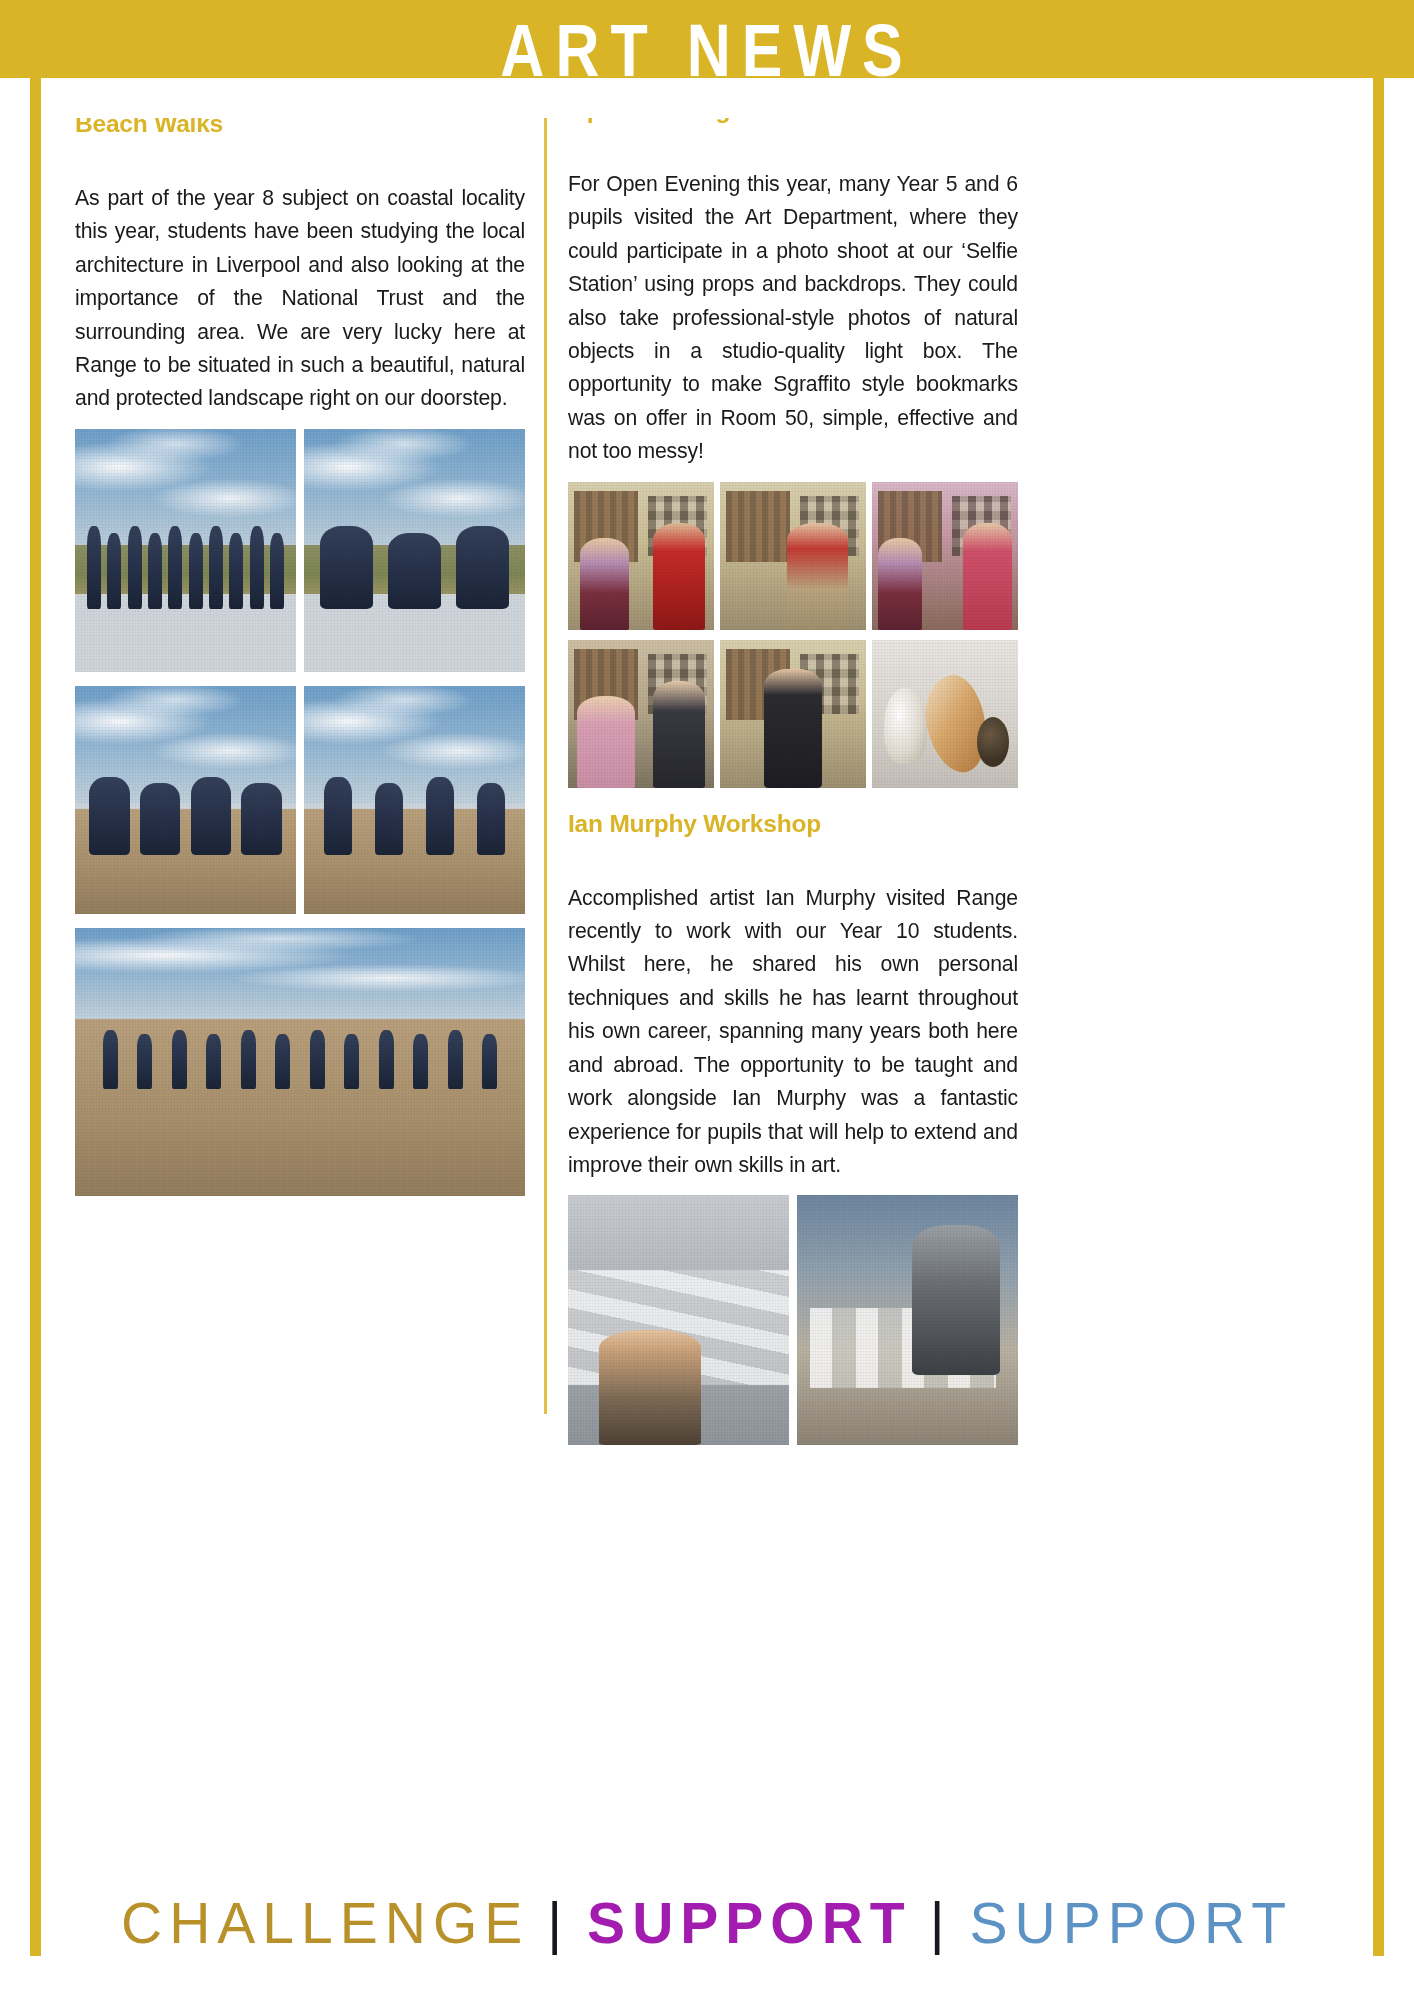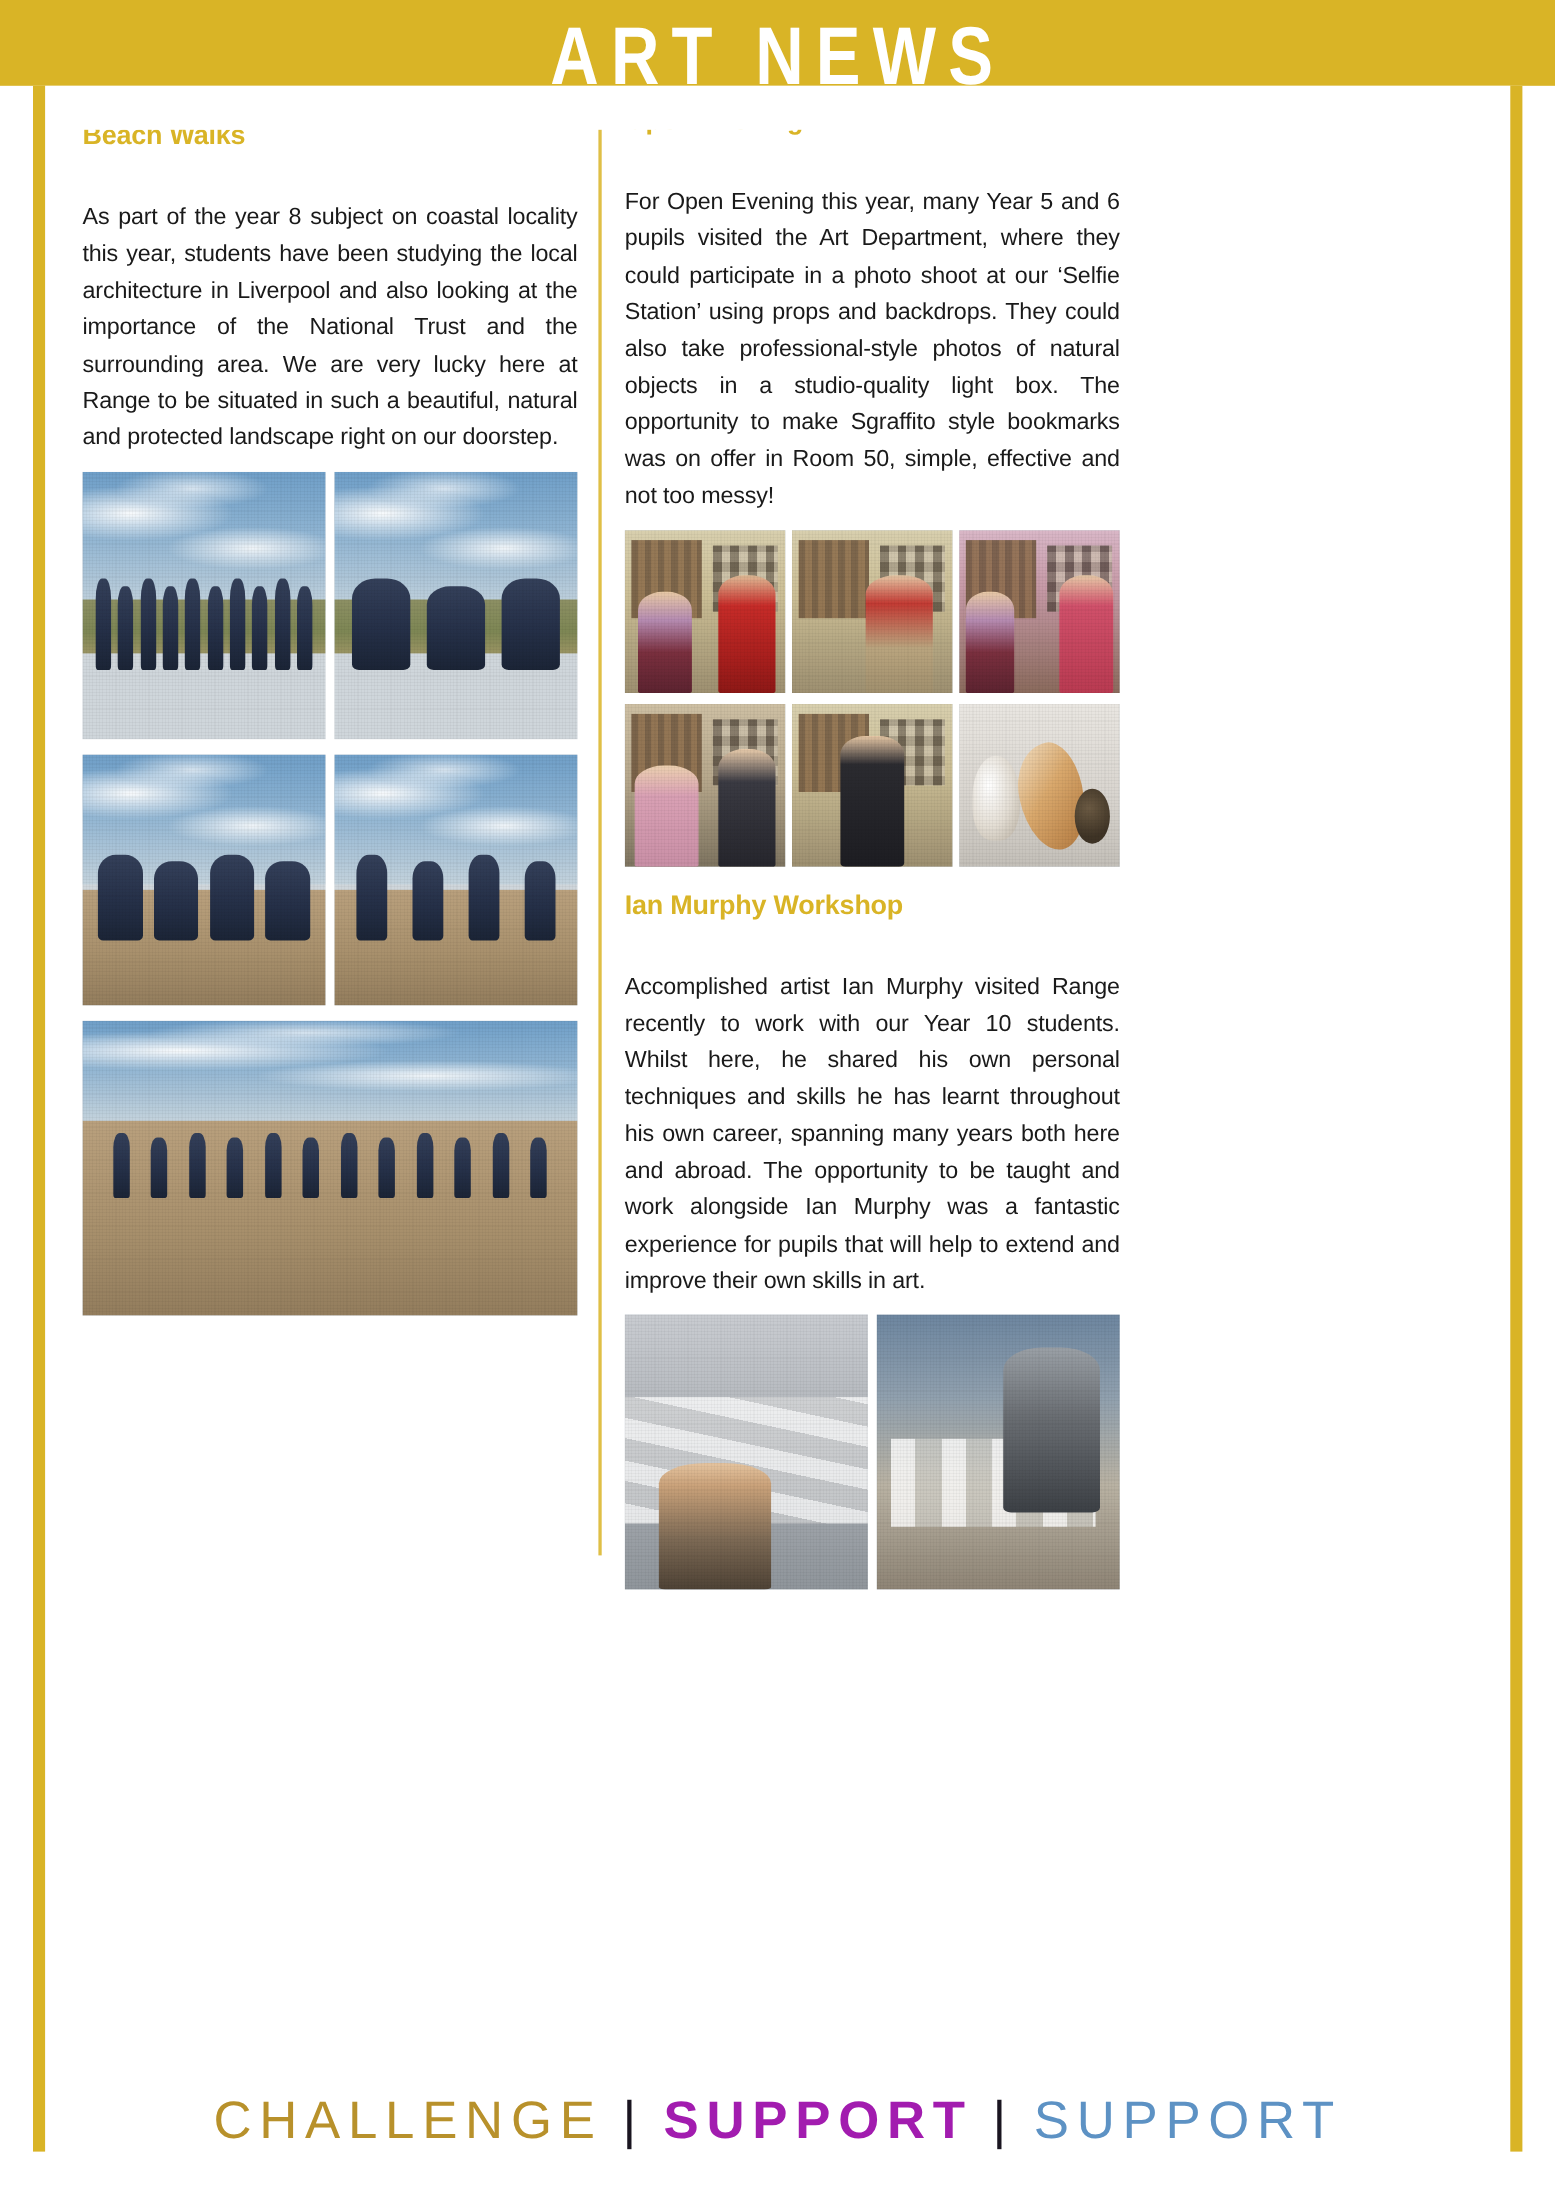--- a/index.html
+++ b/index.html
@@ -260,21 +260,21 @@
   .footer {
     position: absolute;
     left: 41px;
     bottom: 44px;
     width: 1332px;
     text-align: center;
     white-space: nowrap;
     font-family: "Liberation Sans", sans-serif;
   }
   .footer span {
-    font-size: 48px;
+    font-size: 57px;
     letter-spacing: 7px;
     vertical-align: middle;
   }
   .f-challenge { color: #b8912b; font-weight: 400; }
   .f-support   { color: #a21caf; font-weight: bold; letter-spacing: 5px; }
   .f-flourish  { color: #5d92c4; font-weight: 400; }
   .f-bar       { color: #1a1520; font-weight: 400; padding: 0 18px; font-size: 43px; }
 </style>
 </head>
 <body>

